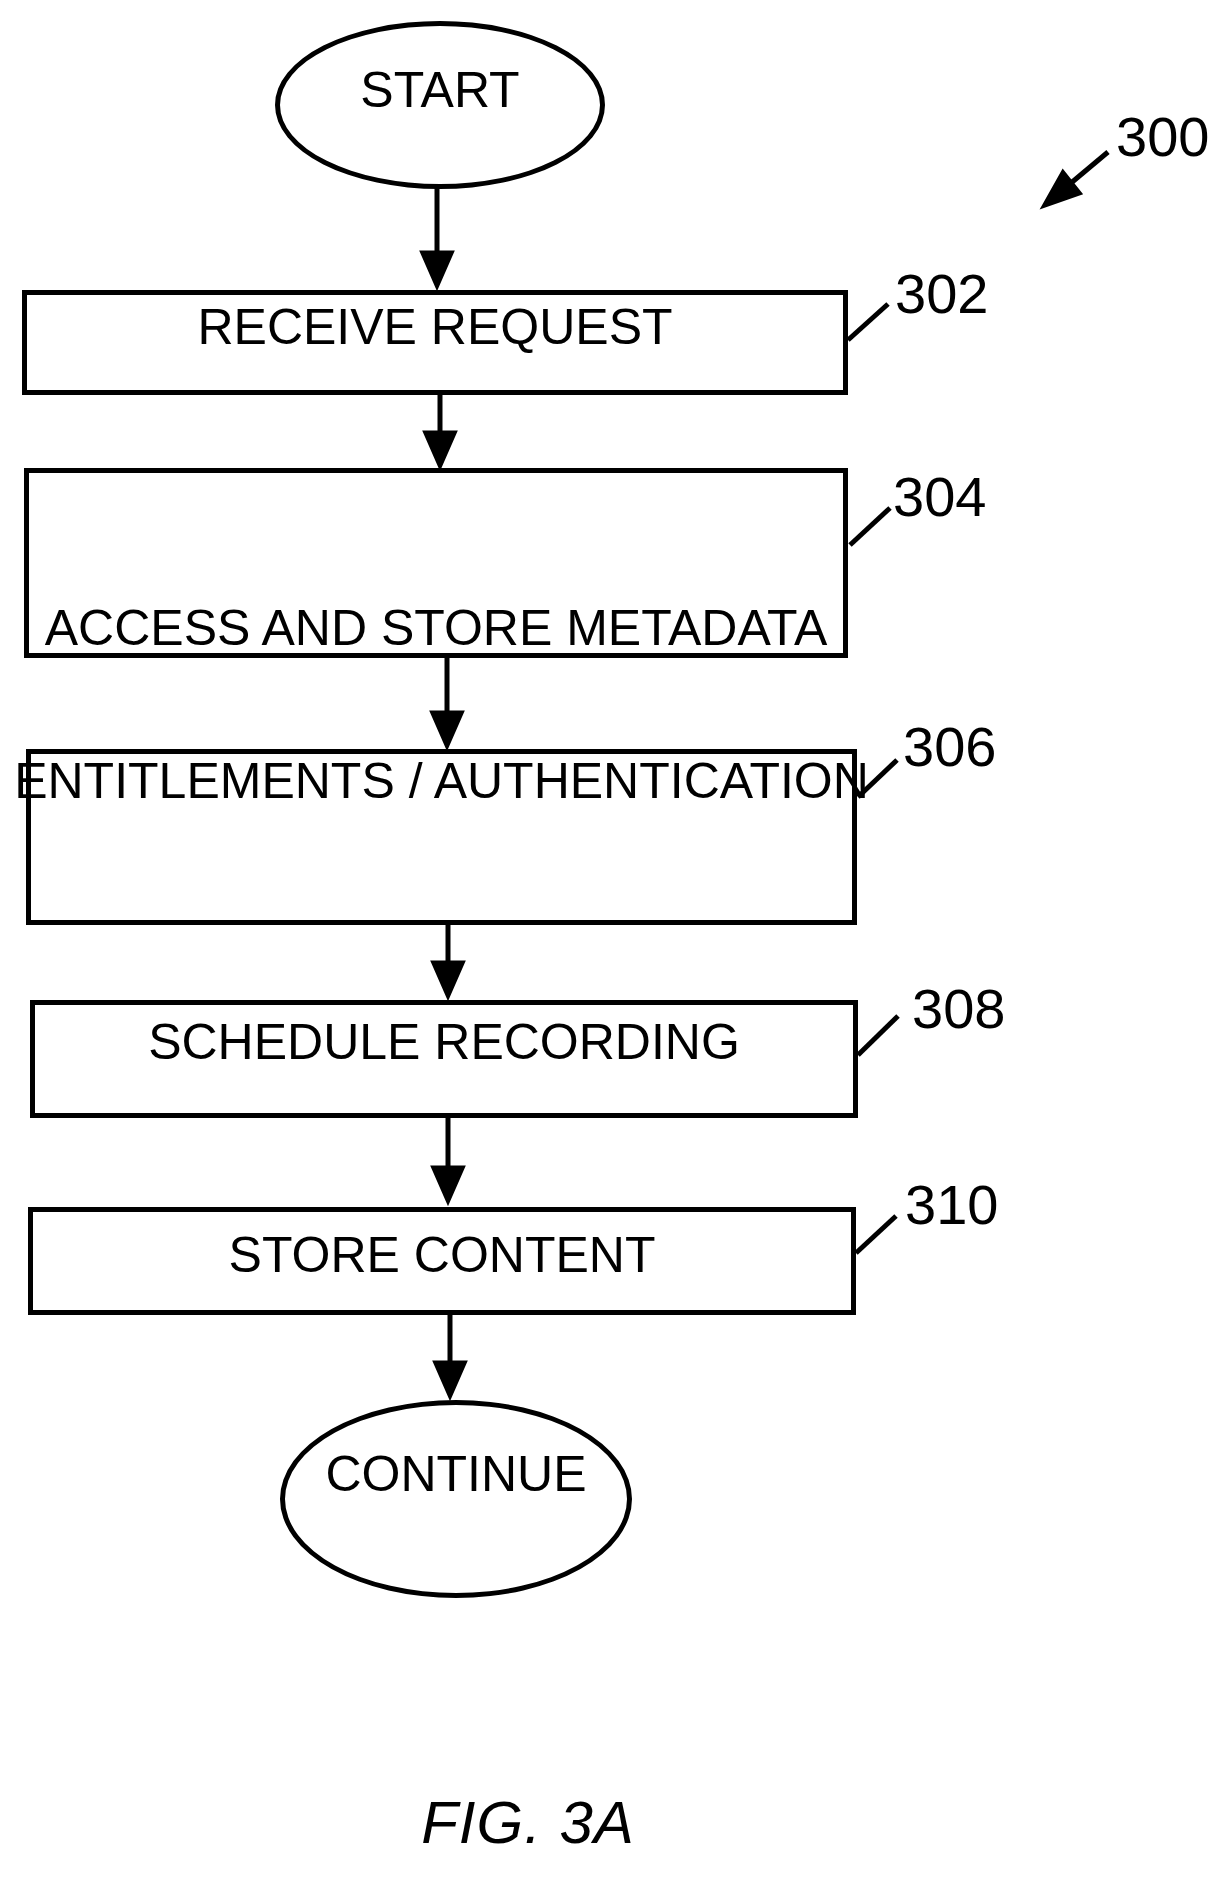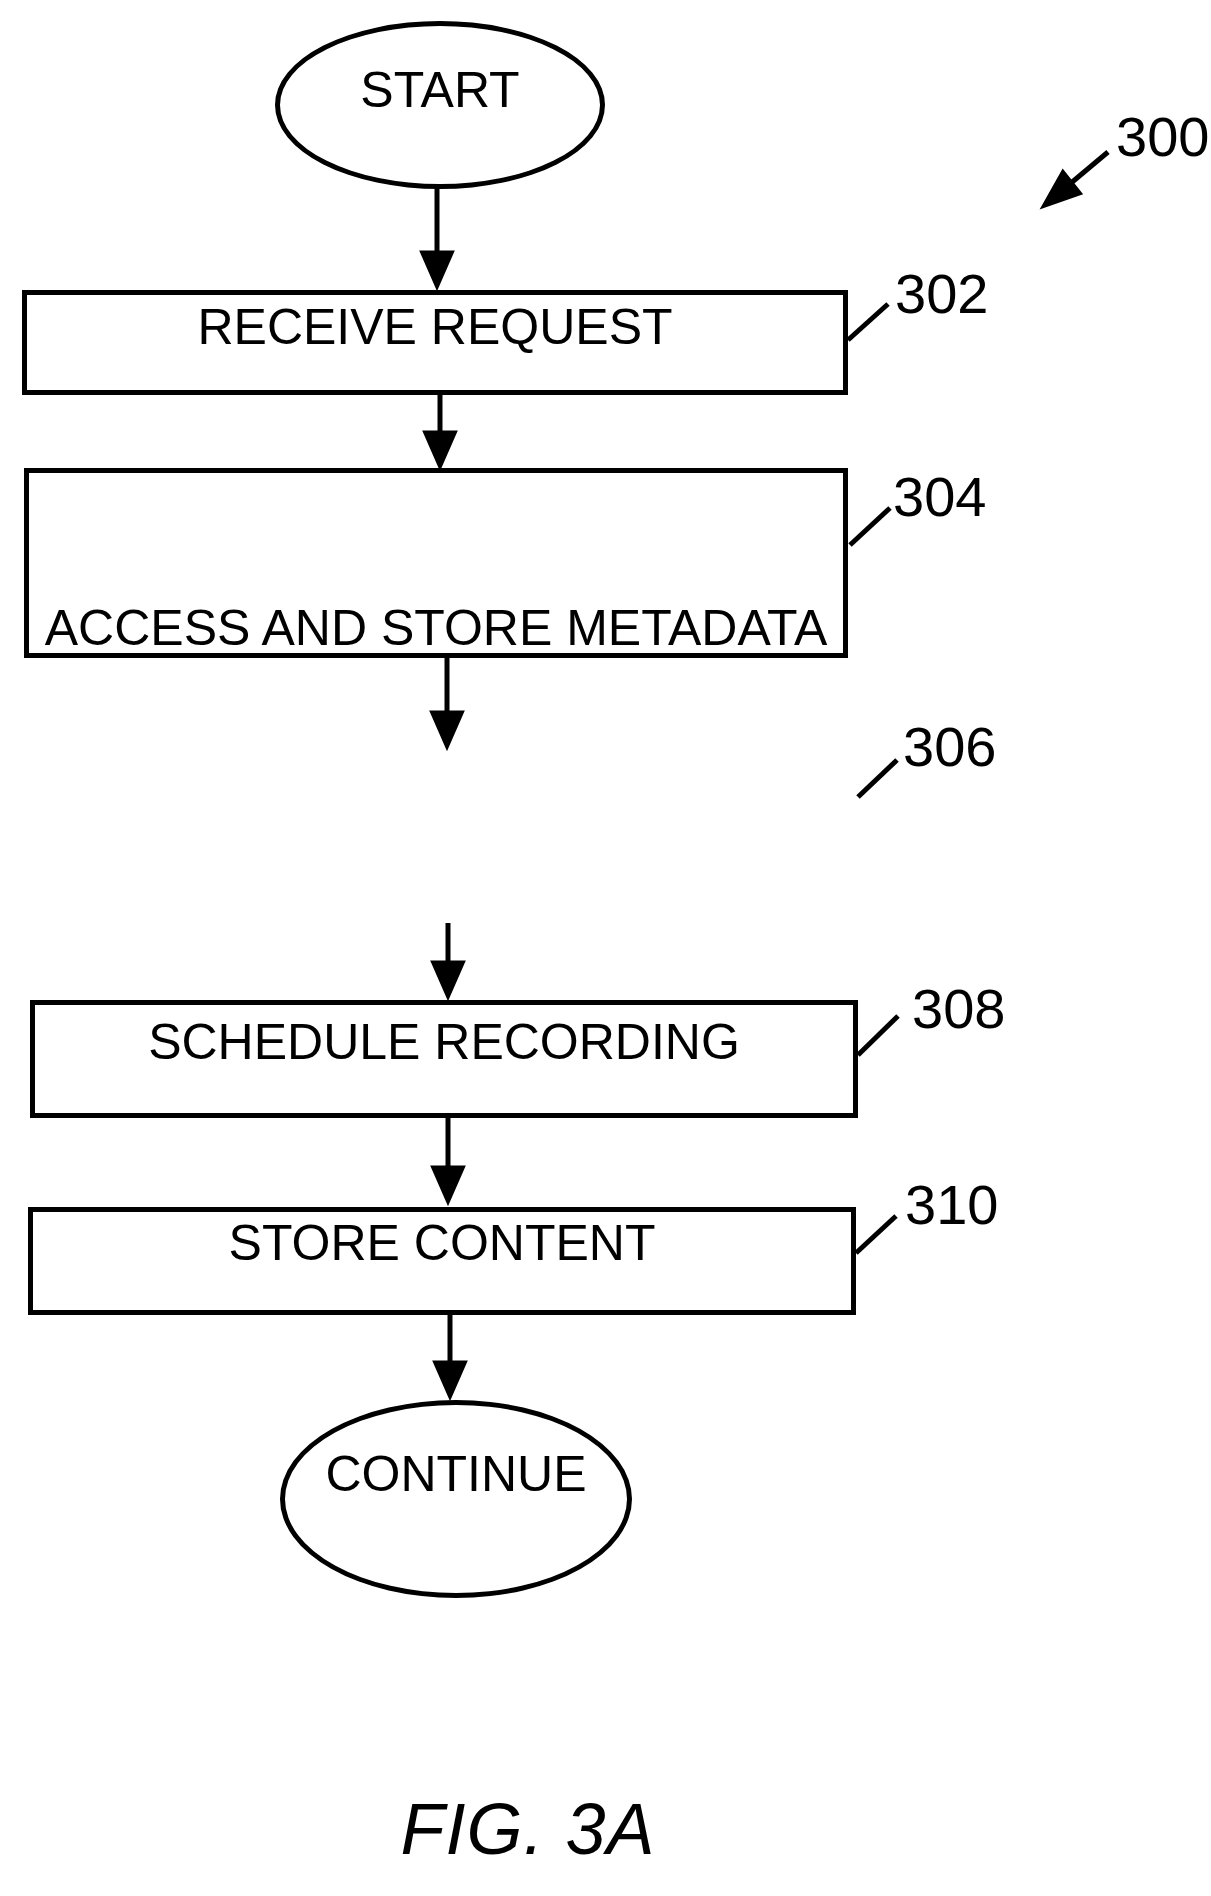--- a/index.html
+++ b/index.html
@@ -36,21 +36,21 @@
   }
 
   .terminator { border-radius: 50%; }
 
   
   #node-start    { left: 275px; top:   21px; width: 330px; height: 168px; padding-top: 39px; }
   #node-302      { left:  22px; top:  290px; width: 826px; height: 105px; padding-top:  7px; }
   #node-304      { left:  24px; top:  468px; width: 824px; height: 190px; padding-top: 21px; align-items: flex-end; }
   #node-306      { left:  26px; top:  749px; width: 831px; height: 176px; padding-top:  2px; }
   #node-308      { left:  30px; top: 1000px; width: 828px; height: 118px; padding-top: 12px; }
-  #node-310      { left:  28px; top: 1207px; width: 828px; height: 108px; padding-top:  6px; }
+  #node-310      { left:  28px; top: 1207px; width: 828px; height: 108px; padding-top:  18px; }
   #node-continue { left: 280px; top: 1400px; width: 352px; height: 198px; padding-top: 44px; }
 
   .ref-label {
     position: absolute;
     font-size: 56px;
     line-height: 1.0;
     white-space: nowrap;
   }
   #ref-300 { left: 1116px; top:  109px; }
   #ref-302 { left:  895px; top:  266px; }
@@ -58,21 +58,21 @@
   #ref-306 { left:  903px; top:  719px; }
   #ref-308 { left:  912px; top:  981px; }
   #ref-310 { left:  905px; top: 1177px; }
 
   .figure-caption {
     position: absolute;
     left: 0px;
     top: 1793px;
     width: 1056px;
     text-align: center;
-    font-size: 72px;
+    font-size: 60px;
     font-style: italic;
     letter-spacing: 1px;
     line-height: 1.0;
     white-space: nowrap;
   }
 </style>
 </head>
 <body>
 
 <div class="canvas" style="background: rgb(255, 255, 255); color: rgb(0, 0, 0);">
@@ -119,20 +119,23 @@
   </div>
 
   <div class="node" id="node-302">
     <span>RECEIVE REQUEST</span>
   </div>
 
   <div class="node" id="node-304">
     <span>ACCESS AND STORE METADATA</span>
   </div>
 
+  <div class="node" id="node-306">
+    <span>ENTITLEMENTS / AUTHENTICATION</span>
+  </div>
 
   <div class="node" id="node-308">
     <span>SCHEDULE RECORDING</span>
   </div>
 
   <div class="node" id="node-310">
     <span>STORE CONTENT</span>
   </div>
 
   <div class="node terminator" id="node-continue">

